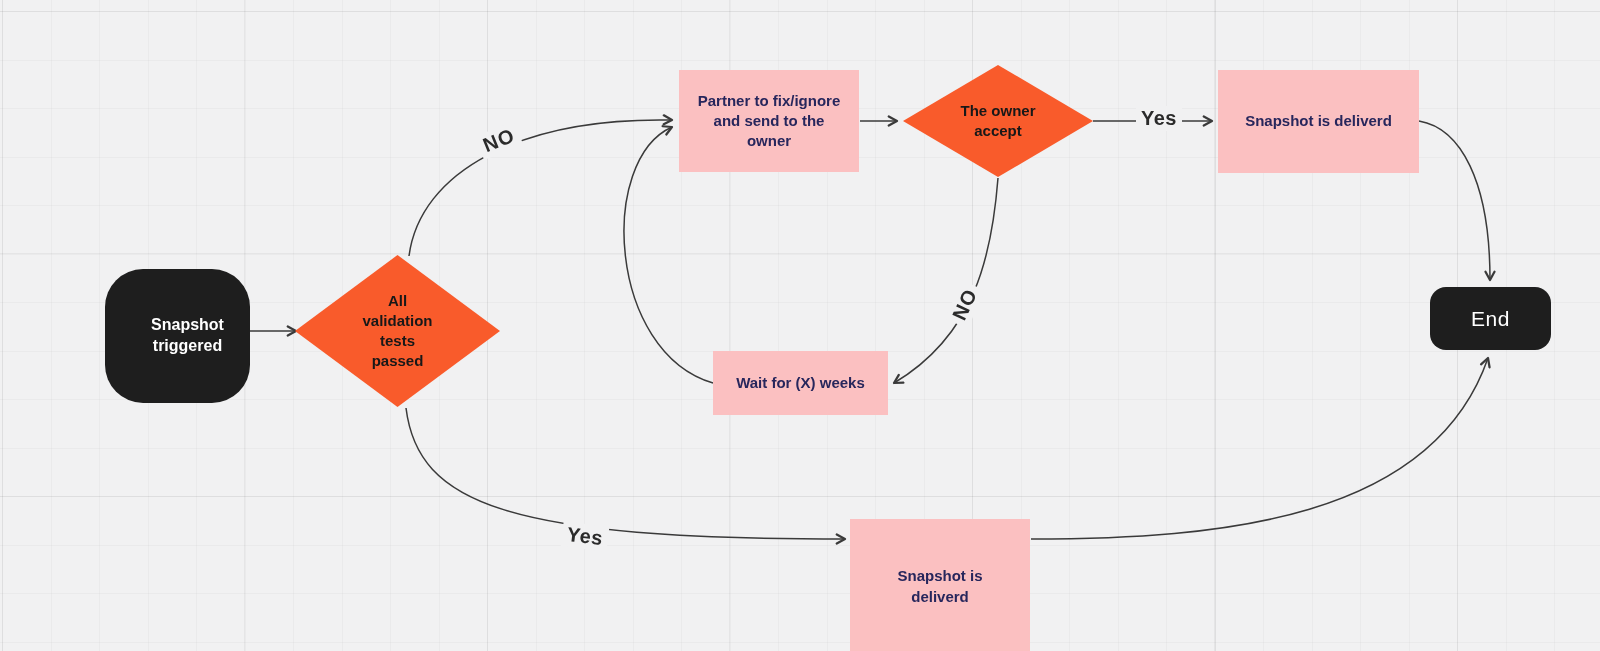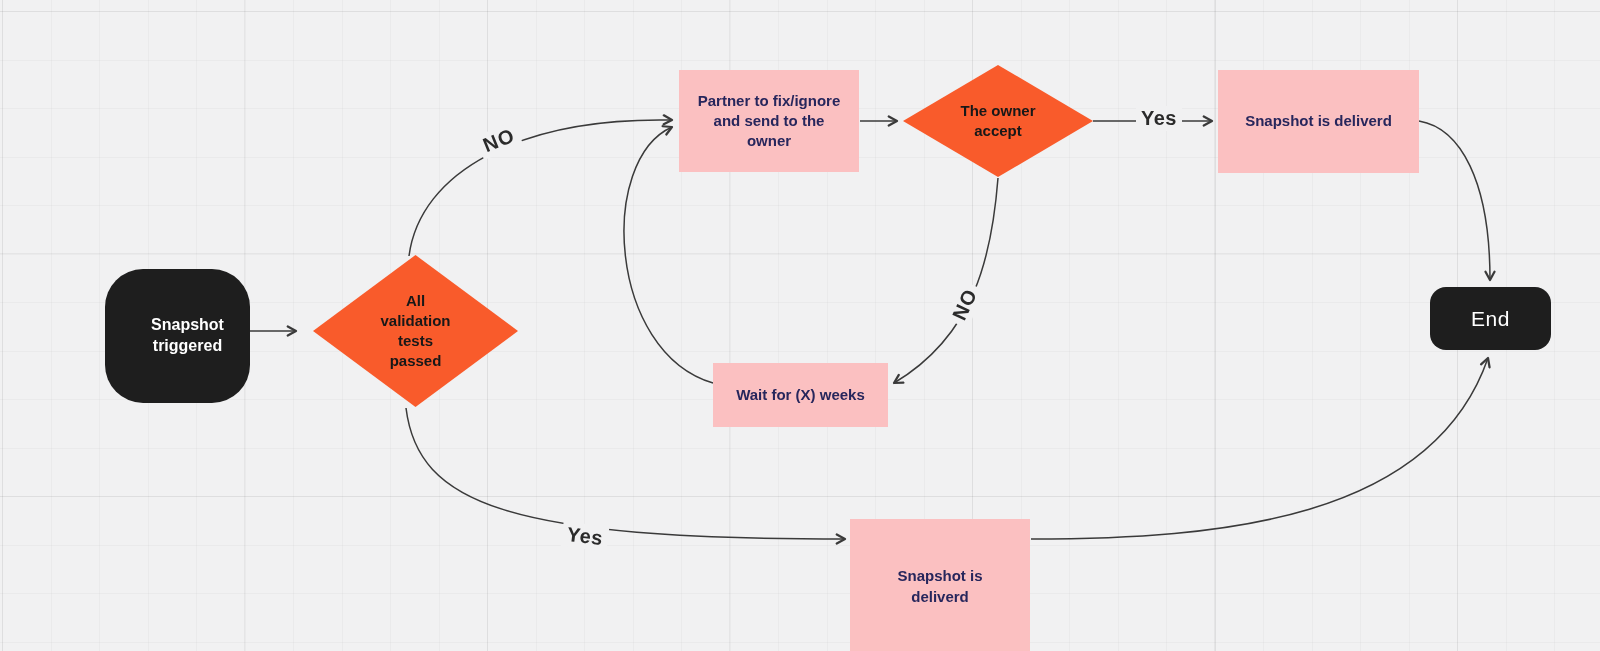--- a/index.html
+++ b/index.html
@@ -88,37 +88,37 @@
       <path d="M 1419 121 C 1460 128, 1490 180, 1490 280" marker-end="url(#arrow)"></path>
       <path d="M 998 178 C 992 255, 975 335, 894 383" marker-end="url(#arrow)"></path>
       <path d="M 713 383 C 608 352, 598 160, 672 127" marker-end="url(#arrow)"></path>
       <path d="M 1031 539 C 1220 539, 1432 520, 1488 358" marker-end="url(#arrow)"></path>
     </g>
   </svg>
 
   <div class="node terminal" style="left:105px; top:269px; width:145px; height:134px;padding-left:20px;">Snapshot
 triggered</div>
 
-  <div class="node diamond" style="left:313px; top:255px; width:205px; height:152px;">All
+  <div class="node diamond" style="left:295px; top:255px; width:205px; height:152px;">All
 validation
 tests
 passed</div>
 
   <div class="node process" style="left:679px; top:70px; width:180px; height:102px;">Partner to fix/ignore
 and send to the
 owner</div>
 
   <div class="node diamond" style="left:903px; top:65px; width:190px; height:112px;">The owner
 accept</div>
 
   <div class="node process" style="left:1218px; top:70px; width:201px; height:103px;">Snapshot is deliverd</div>
 
   <div class="node terminal end" style="left:1430px; top:287px; width:121px; height:63px;">End</div>
 
-  <div class="node process" style="left:713px; top:363px; width:175px; height:64px;">Wait for (X) weeks</div>
+  <div class="node process" style="left:713px; top:351px; width:175px; height:64px;">Wait for (X) weeks</div>
 
   <div class="node process" style="left:850px; top:471px; width:180px; height:135px;margin-top:48px;">Snapshot is
 deliverd</div>
 
   <div class="edge-label" style="left:478px; top:128px; transform:rotate(-22deg);">NO</div>
 
   <div class="edge-label" style="left:1136px; top:106px; letter-spacing:0.5px;">Yes</div>
 
   <div class="edge-label" style="left:944px; top:292px; transform:rotate(-65deg);">NO</div>
 

